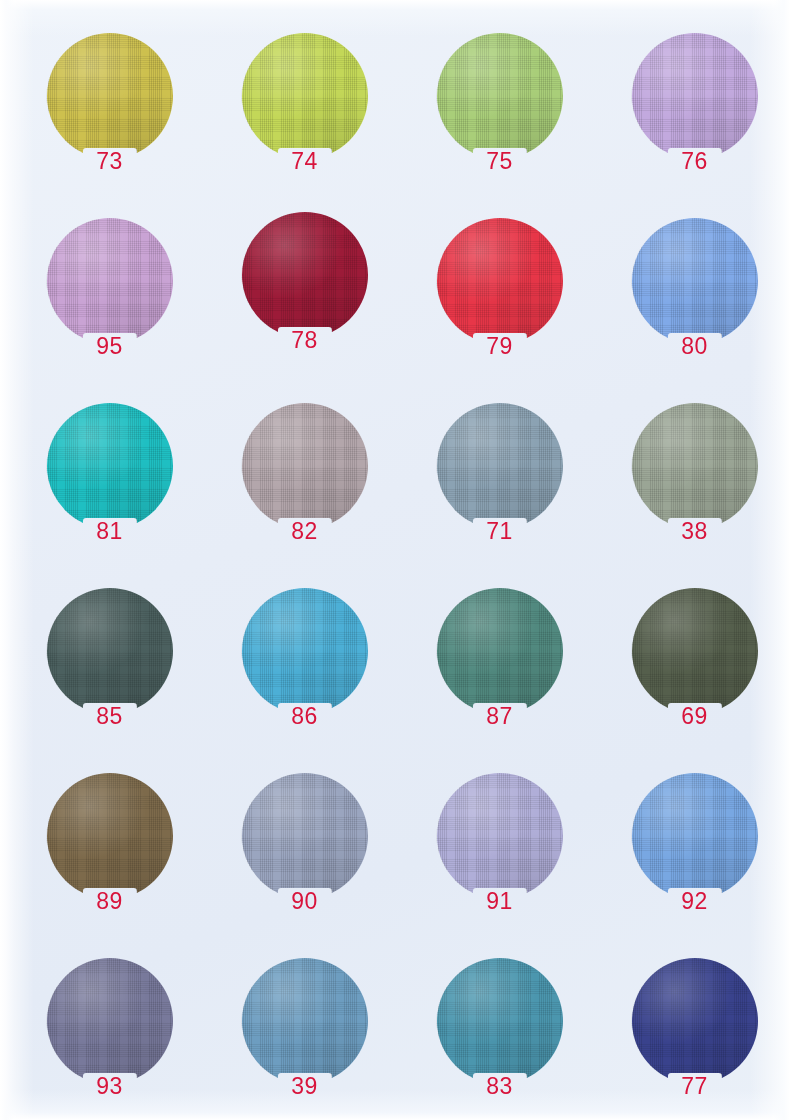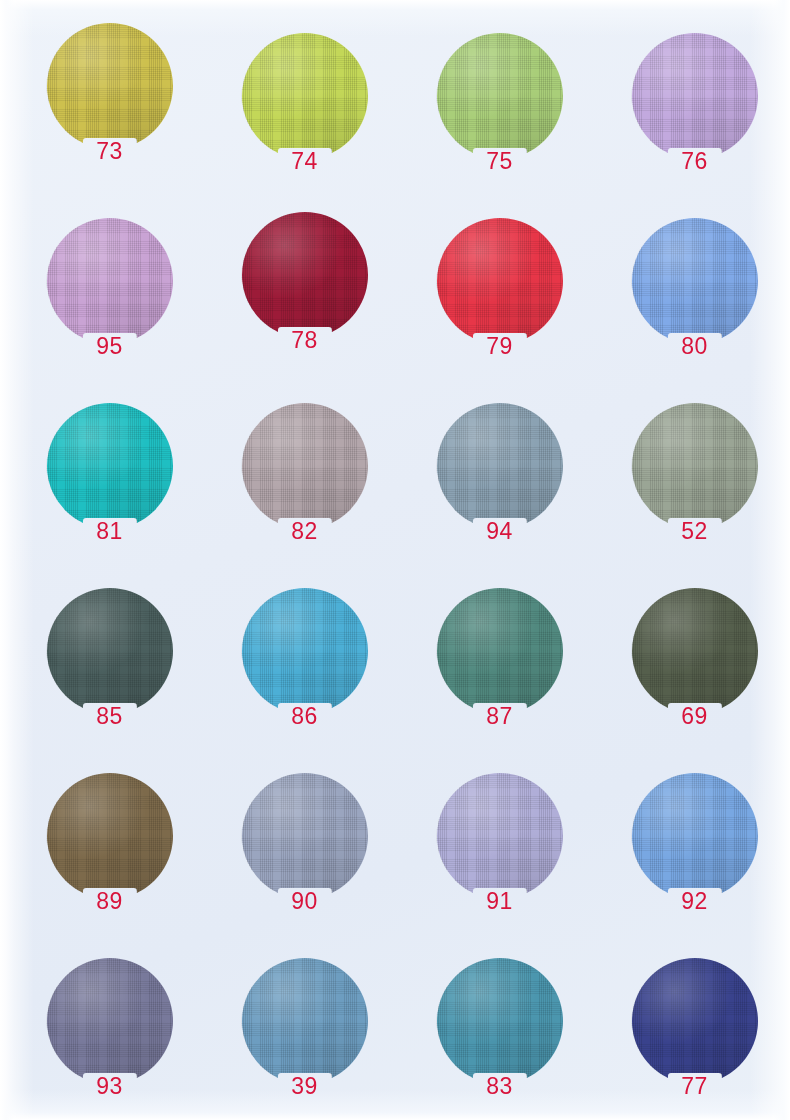--- a/index.html
+++ b/index.html
@@ -139,21 +139,21 @@
     line-height: 1;
     white-space: nowrap;
     user-select: none;
   }
 </style>
 </head>
 <body>
 
 <div id="swatch-card">
   <div id="swatch-grid">
-      <div class="swatch-cell" style="left: 12px; top: 12px;">
+      <div class="swatch-cell" style="left: 12px; top: 22px;">
         <div class="swatch-disc-wrap">
           <div class="swatch-disc">
             <svg viewBox="0 0 128 140">
               <defs>
                 <clipPath id="clip-73">
                   <path d="M 64 3 A 63 63 0 0 1 91 122.92099788303082 L 91 128.5 L 91 121 Q 91 118 88 118 L 40 118 Q 37 118 37 121 L 37 122.92099788303082 A 63 63 0 0 1 64 3 Z"></path>
                 </clipPath>
               </defs>
               <path d="M 64 3 A 63 63 0 0 1 91 122.92099788303082 L 91 128.5 L 91 121 Q 91 118 88 118 L 40 118 Q 37 118 37 121 L 37 122.92099788303082 A 63 63 0 0 1 64 3 Z" fill="#cdc04e"></path>
             </svg>
@@ -324,38 +324,38 @@
                 <clipPath id="clip-83">
                   <path d="M 64 3 A 63 63 0 0 1 91 122.92099788303082 L 91 128.5 L 91 121 Q 91 118 88 118 L 40 118 Q 37 118 37 121 L 37 122.92099788303082 A 63 63 0 0 1 64 3 Z"></path>
                 </clipPath>
               </defs>
               <path d="M 64 3 A 63 63 0 0 1 91 122.92099788303082 L 91 128.5 L 91 121 Q 91 118 88 118 L 40 118 Q 37 118 37 121 L 37 122.92099788303082 A 63 63 0 0 1 64 3 Z" fill="#8ba2b3"></path>
             </svg>
           </div>
           <div class="swatch-texture" style="clip-path: path(&quot;M 64 3 A 63 63 0 0 1 91 122.921 L 91 128.5 L 91 121 Q 91 118 88 118 L 40 118 Q 37 118 37 121 L 37 122.921 A 63 63 0 0 1 64 3 Z&quot;);"></div>
           <div class="swatch-shade" style="clip-path: path(&quot;M 64 3 A 63 63 0 0 1 91 122.921 L 91 128.5 L 91 121 Q 91 118 88 118 L 40 118 Q 37 118 37 121 L 37 122.921 A 63 63 0 0 1 64 3 Z&quot;);"></div>
         </div>
-        <div class="swatch-number" style="color: rgb(216, 20, 60);">94</div>
+        <div class="swatch-number" style="color: rgb(216, 20, 60);">71</div>
       </div>
       <div class="swatch-cell" style="left: 597px; top: 392px;">
         <div class="swatch-disc-wrap">
           <div class="swatch-disc">
             <svg viewBox="0 0 128 140">
               <defs>
                 <clipPath id="clip-84">
                   <path d="M 64 3 A 63 63 0 0 1 91 122.92099788303082 L 91 128.5 L 91 121 Q 91 118 88 118 L 40 118 Q 37 118 37 121 L 37 122.92099788303082 A 63 63 0 0 1 64 3 Z"></path>
                 </clipPath>
               </defs>
               <path d="M 64 3 A 63 63 0 0 1 91 122.92099788303082 L 91 128.5 L 91 121 Q 91 118 88 118 L 40 118 Q 37 118 37 121 L 37 122.92099788303082 A 63 63 0 0 1 64 3 Z" fill="#9aa595"></path>
             </svg>
           </div>
           <div class="swatch-texture" style="clip-path: path(&quot;M 64 3 A 63 63 0 0 1 91 122.921 L 91 128.5 L 91 121 Q 91 118 88 118 L 40 118 Q 37 118 37 121 L 37 122.921 A 63 63 0 0 1 64 3 Z&quot;);"></div>
           <div class="swatch-shade" style="clip-path: path(&quot;M 64 3 A 63 63 0 0 1 91 122.921 L 91 128.5 L 91 121 Q 91 118 88 118 L 40 118 Q 37 118 37 121 L 37 122.921 A 63 63 0 0 1 64 3 Z&quot;);"></div>
         </div>
-        <div class="swatch-number" style="color: rgb(216, 20, 60);">52</div>
+        <div class="swatch-number" style="color: rgb(216, 20, 60);">38</div>
       </div>
       <div class="swatch-cell" style="left: 12px; top: 577px;">
         <div class="swatch-disc-wrap">
           <div class="swatch-disc">
             <svg viewBox="0 0 128 140">
               <defs>
                 <clipPath id="clip-85">
                   <path d="M 64 3 A 63 63 0 0 1 91 122.92099788303082 L 91 128.5 L 91 121 Q 91 118 88 118 L 40 118 Q 37 118 37 121 L 37 122.92099788303082 A 63 63 0 0 1 64 3 Z"></path>
                 </clipPath>
               </defs>

